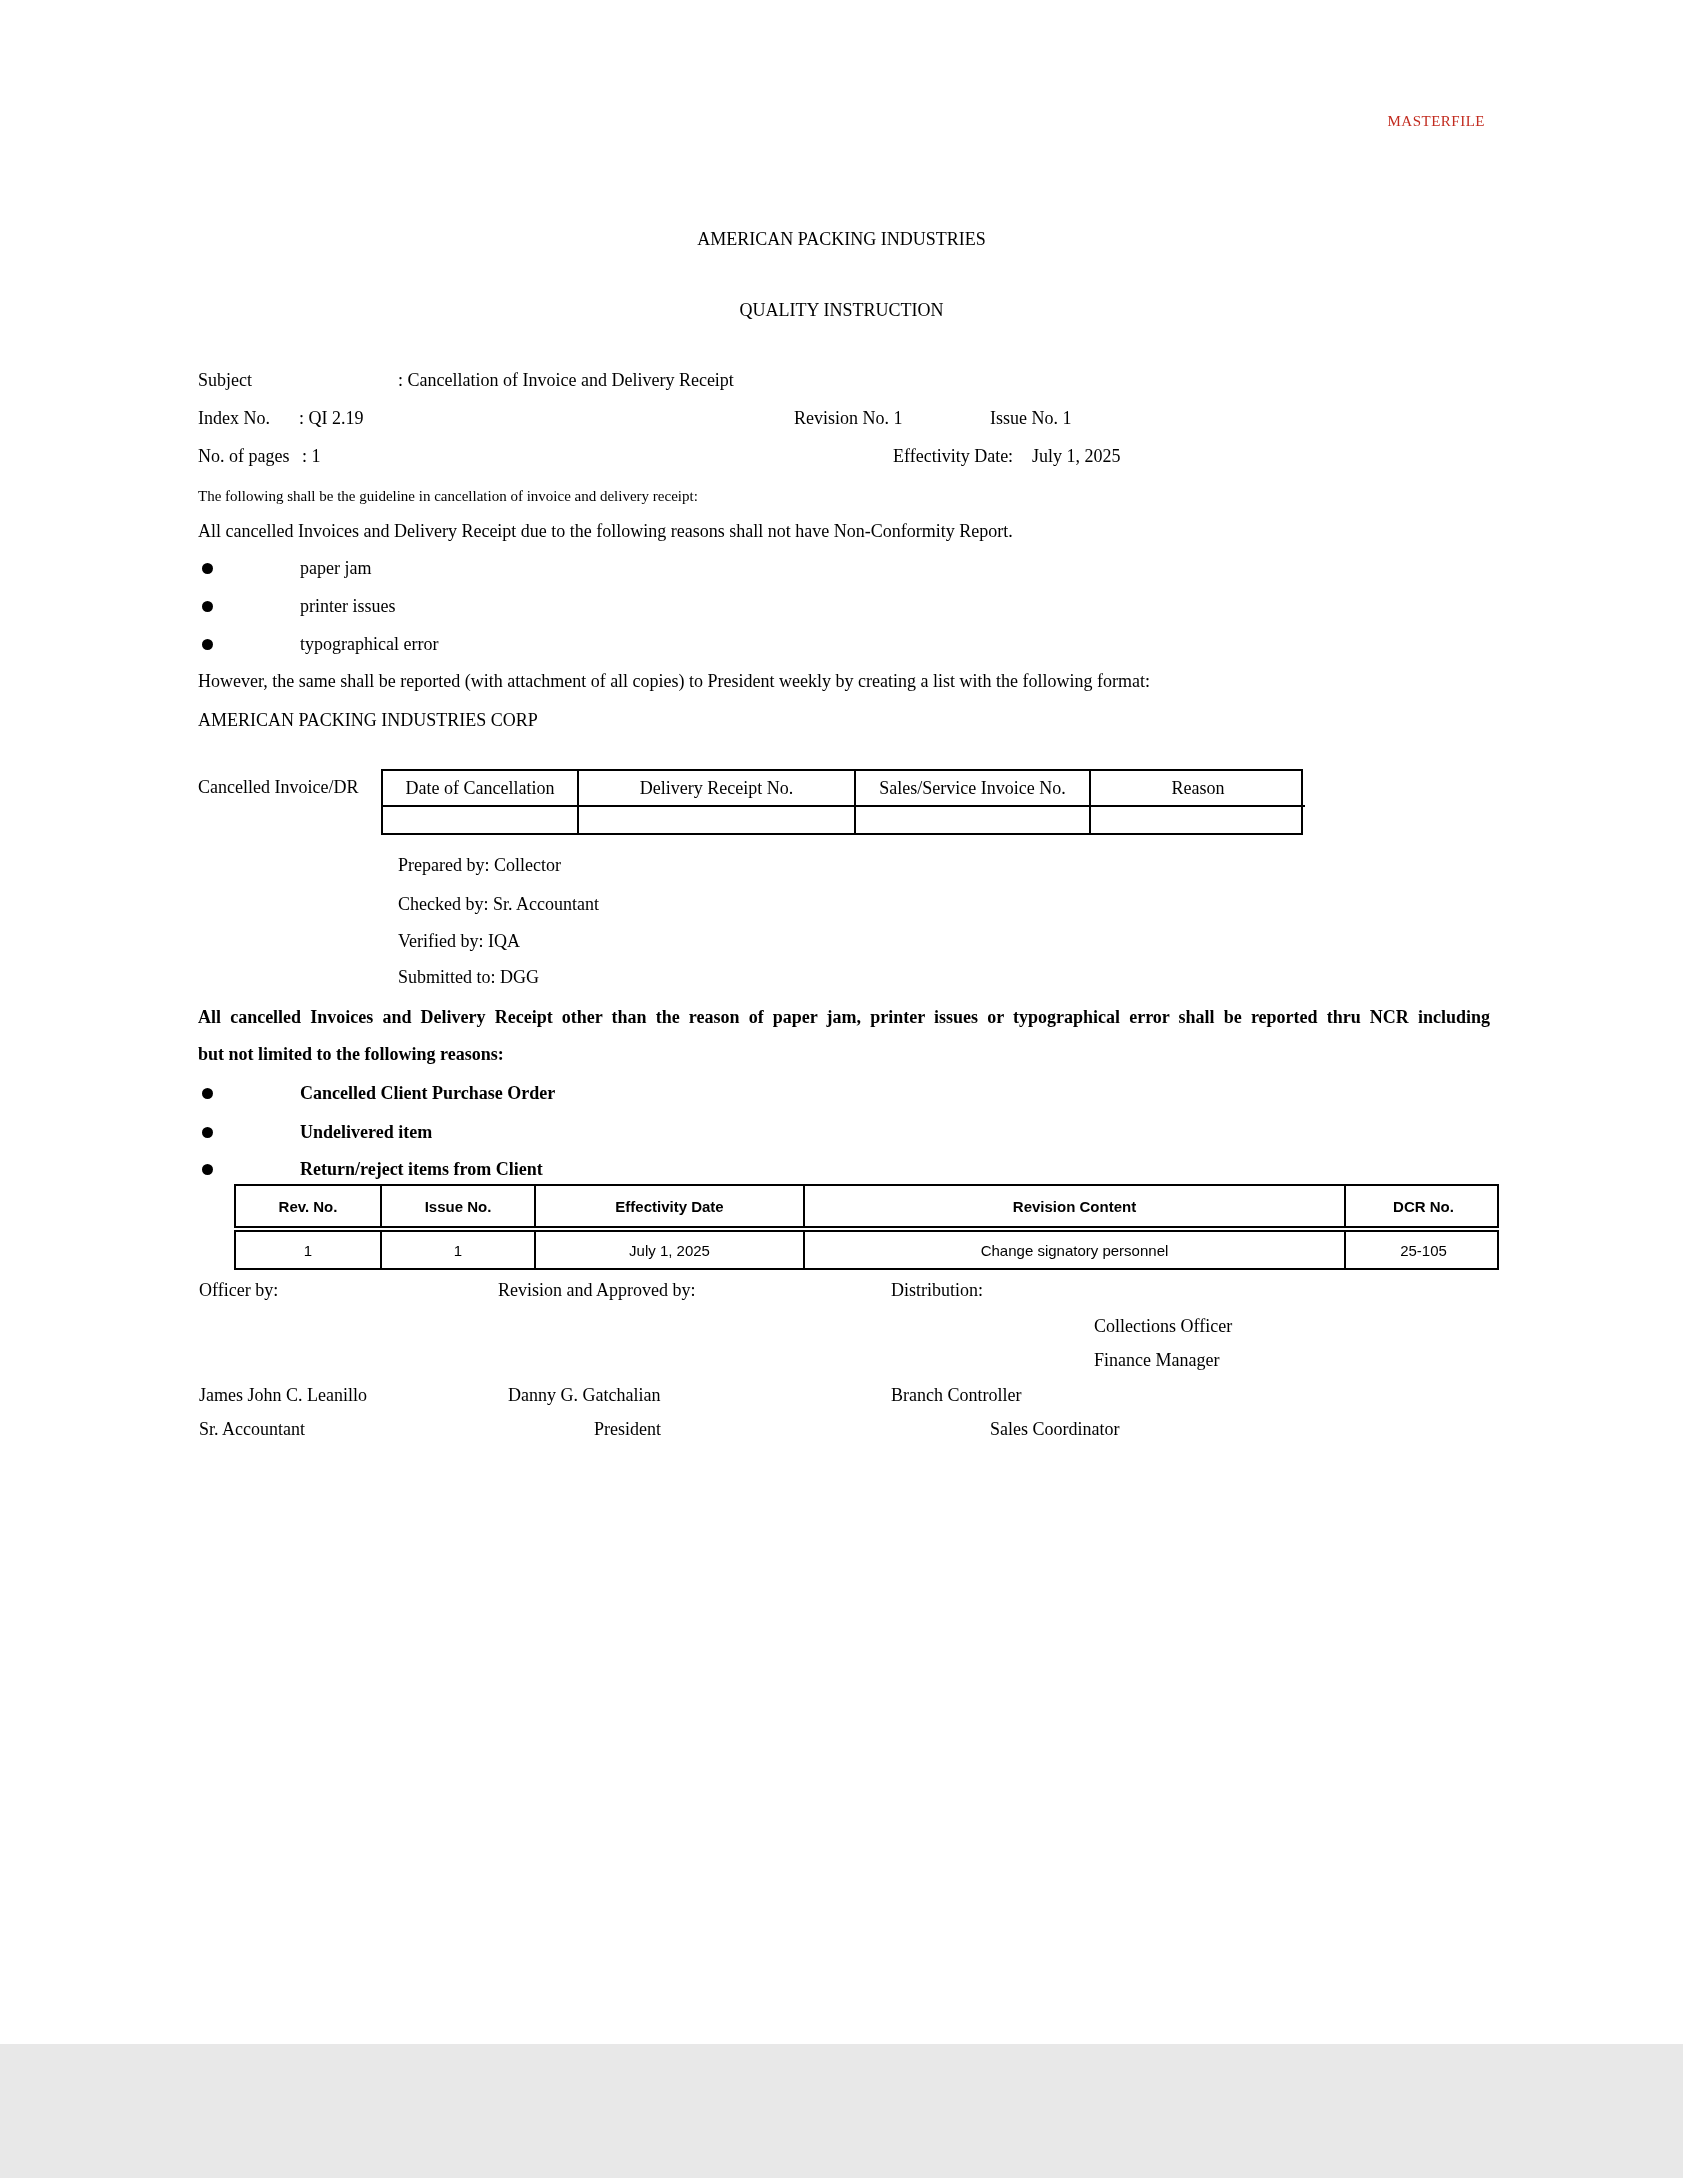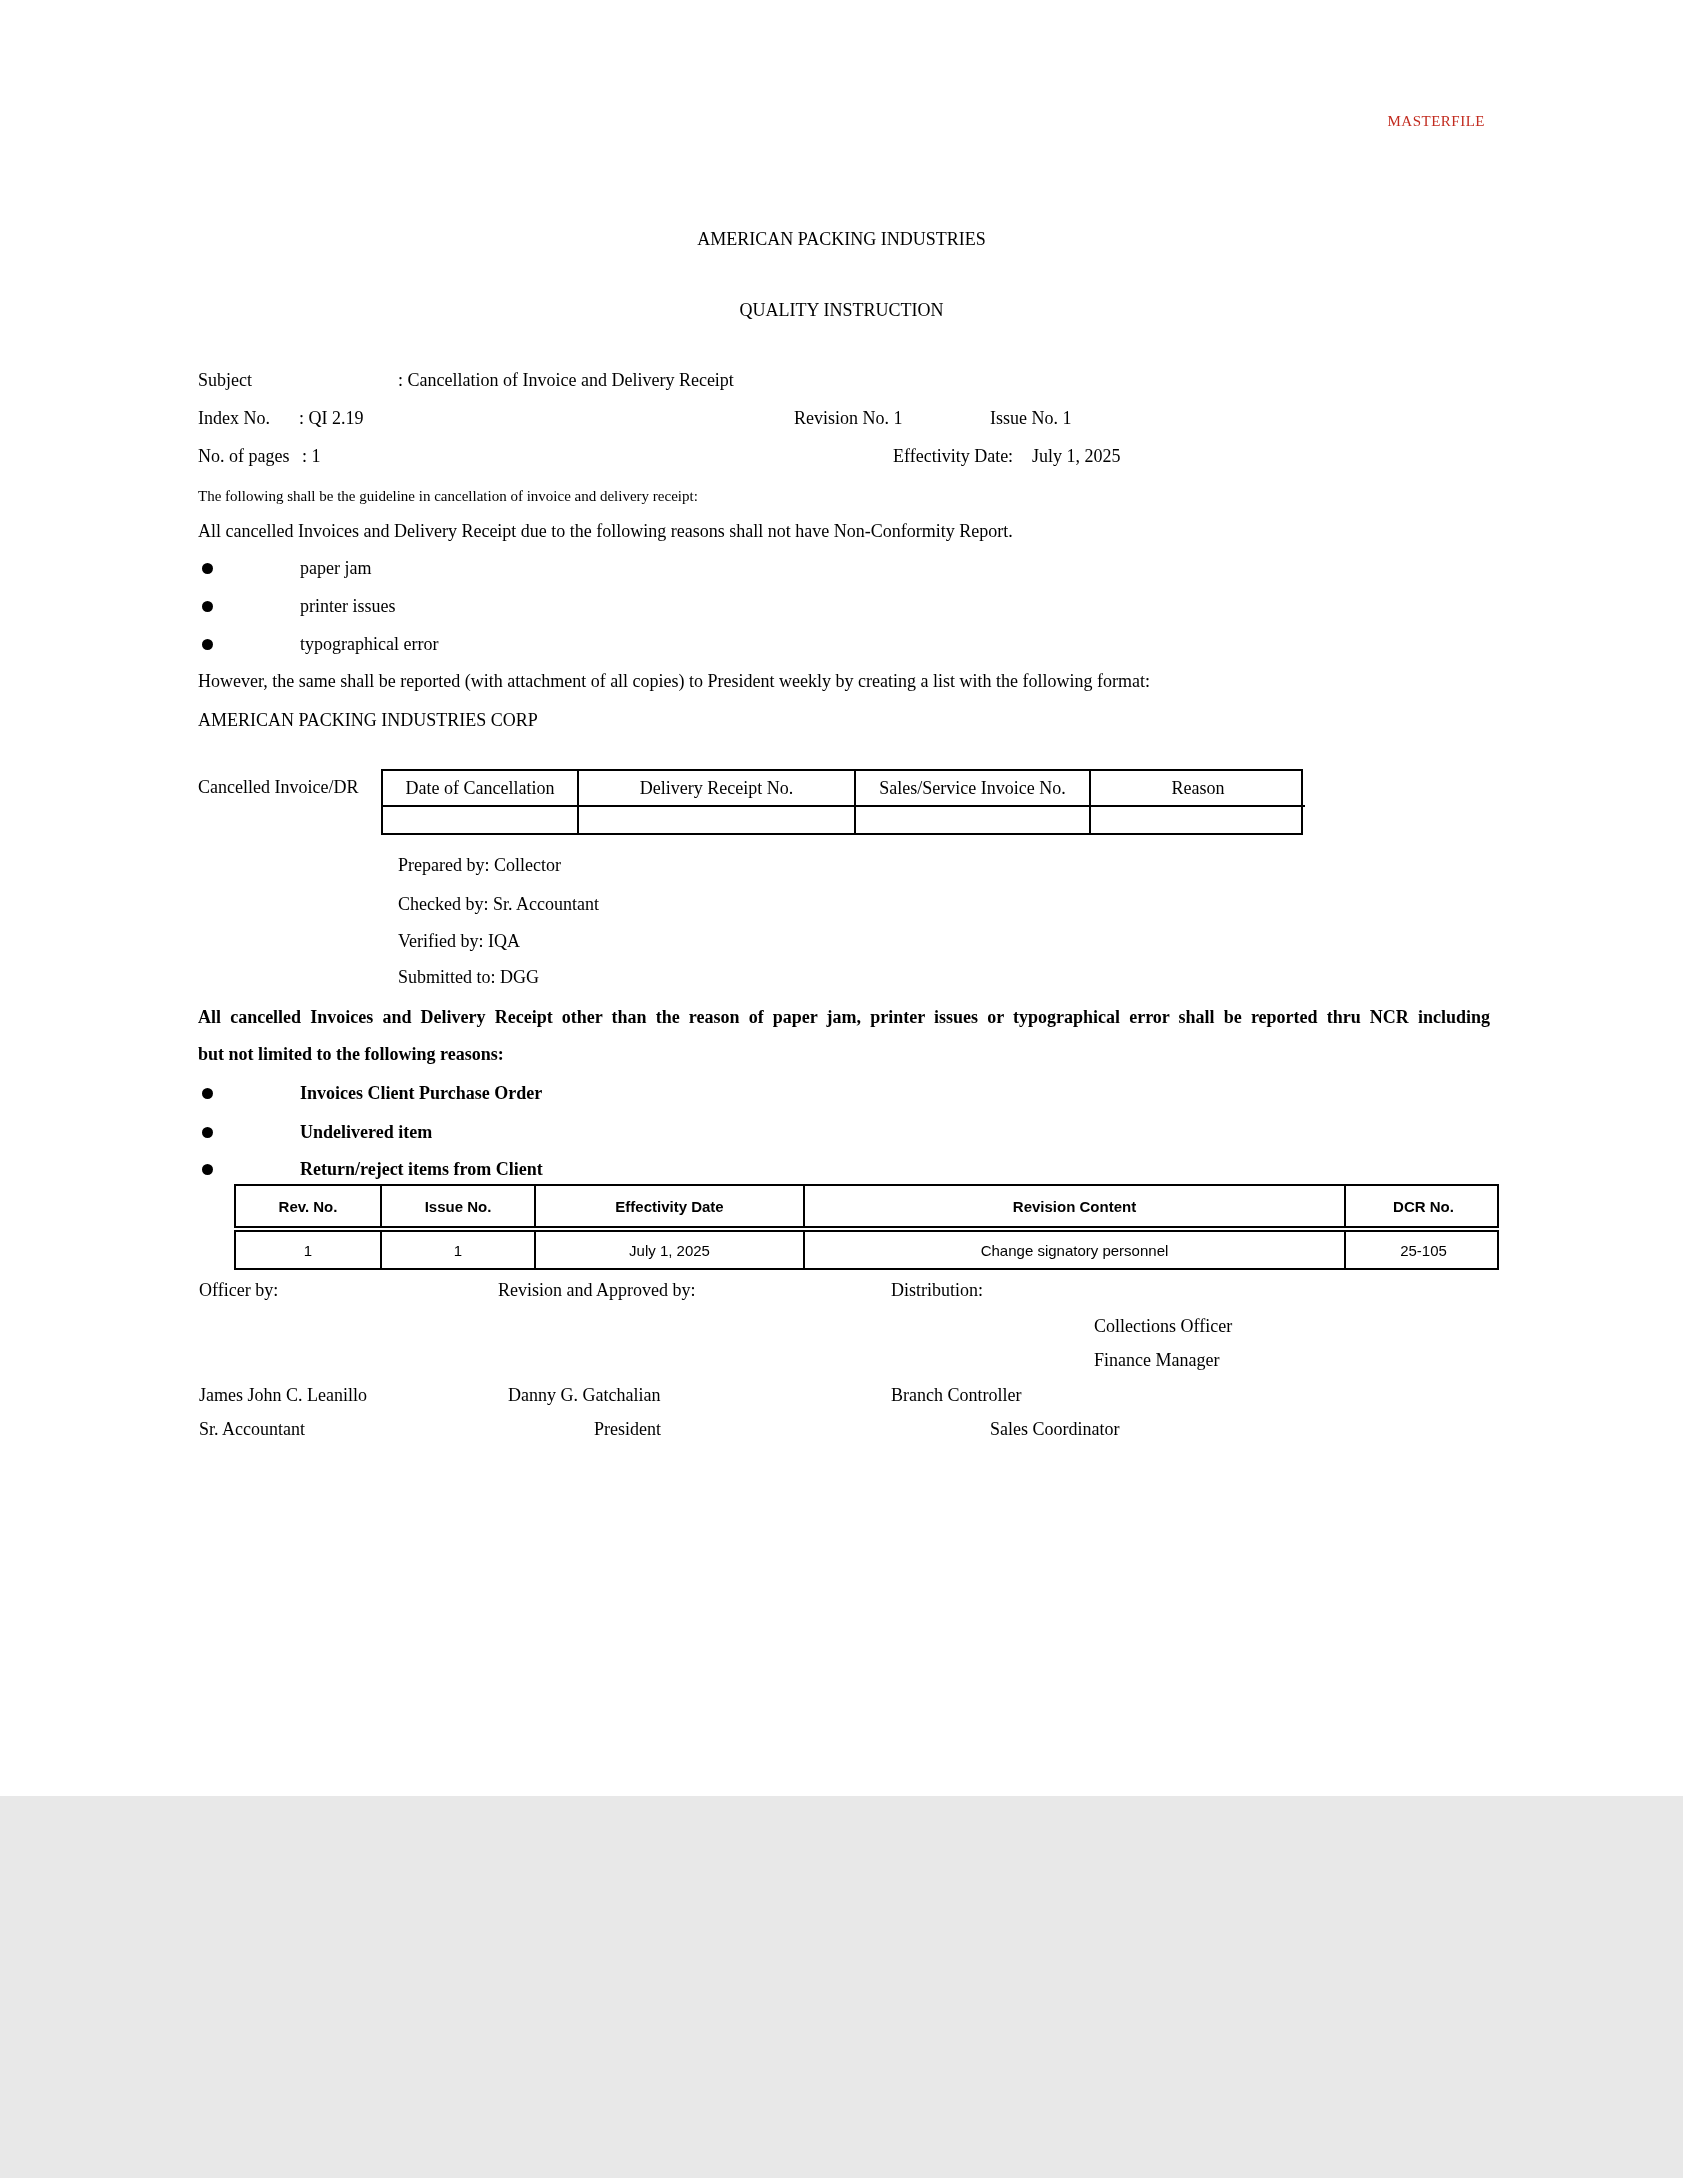--- a/index.html
+++ b/index.html
@@ -1,19 +1,19 @@
 <!DOCTYPE html>
 <html><head>
 <meta charset="utf-8">
 <style>
   html, body { margin: 0; padding: 0; background: #e8e8e8; }
   .page {
     position: relative;
     width: 1683px;
-    height: 1796px;
+    height: 2044px;
     margin: 0 auto;
     background: #ffffff;
     font-family: "Liberation Serif", "DejaVu Serif", serif;
     font-size: 18px;
     color: #000;
     overflow: hidden;
   }
   .abs { position: absolute; white-space: nowrap; line-height: 24px; }
   .center-line { left: 0; width: 100%; text-align: center; }
   .stamp {
@@ -144,21 +144,21 @@
 
   <div class="abs" style="top:853px; left:398px;">Prepared by: Collector</div>
   <div class="abs" style="top:892px; left:398px;">Checked by: Sr. Accountant</div>
   <div class="abs" style="top:929px; left:398px;">Verified by: IQA</div>
   <div class="abs" style="top:965px; left:398px;">Submitted to: DGG</div>
 
   <div class="just-line" style="top:1005px;">All cancelled Invoices and Delivery Receipt other than the reason of paper jam, printer issues or typographical error shall be reported thru NCR including</div>
   <div class="just-line plain-line" style="top:1042px;">but not limited to the following reasons:</div>
 
   <div class="bullet-row bold" style="top:1081px;">
-    <span class="bullet-dot"></span><span class="bullet-text">Invoices Client Purchase Order</span>
+    <span class="bullet-dot"></span><span class="bullet-text">Cancelled Client Purchase Order</span>
   </div>
   <div class="bullet-row bold" style="top:1120px;">
     <span class="bullet-dot"></span><span class="bullet-text">Undelivered item</span>
   </div>
   <div class="bullet-row bold" style="top:1157px;">
     <span class="bullet-dot"></span><span class="bullet-text">Return/reject items from Client</span>
   </div>
 
   <div class="rev-grid rev-head">
     <div class="cell">Rev. No.</div>

